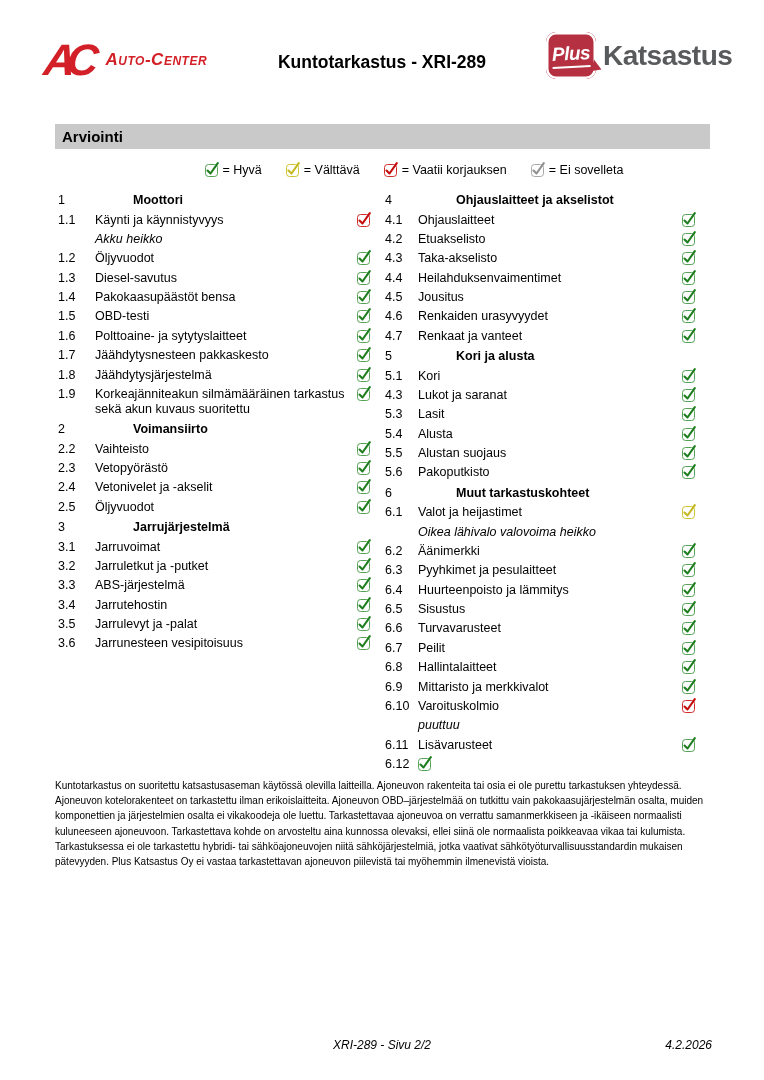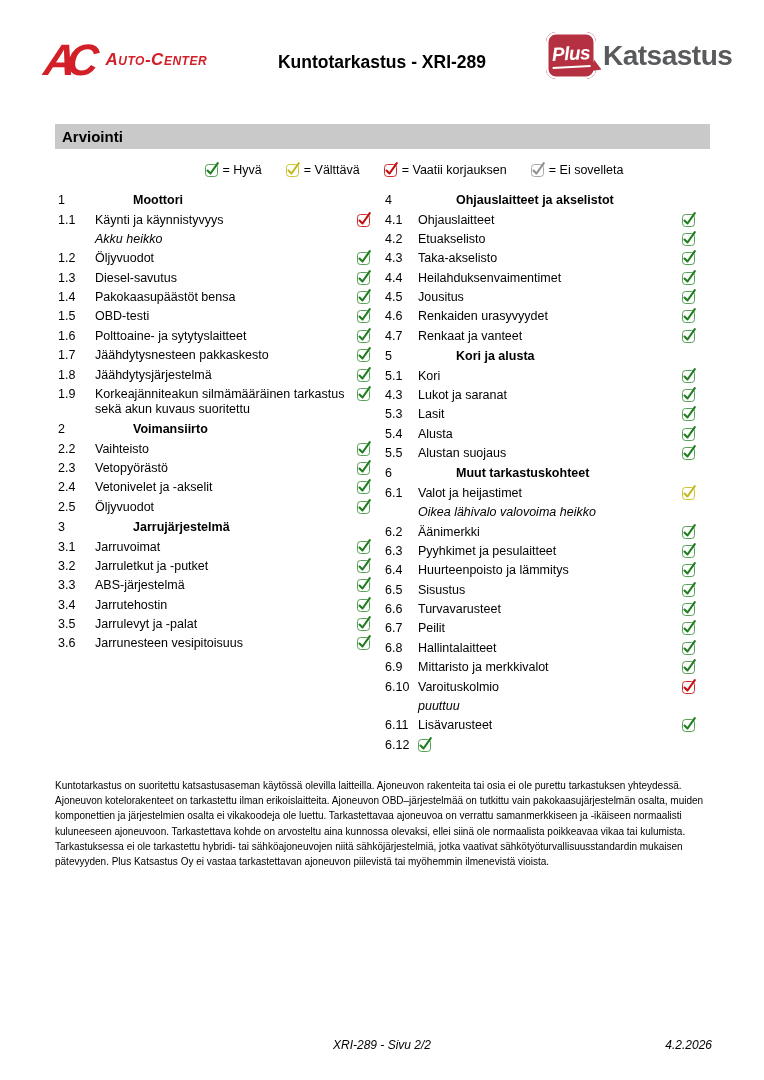--- a/index.html
+++ b/index.html
@@ -406,20 +406,29 @@
       </div>
       <div class="row item">
         <span class="num">5.5</span>
         <span class="label">Alustan suojaus</span>
         <span class="check" style="border-color: rgb(85, 161, 85);">
           <svg viewBox="0 0 15 15">
             <polyline points="3.5,8.5 6.5,11.5 13.8,1.2" fill="none" stroke="#1e7d1e" stroke-width="2.1" stroke-linecap="round" stroke-linejoin="round"></polyline>
           </svg>
         </span>
       </div>
+      <div class="row item">
+        <span class="num">5.6</span>
+        <span class="label">Pakoputkisto</span>
+        <span class="check" style="border-color: rgb(85, 161, 85);">
+          <svg viewBox="0 0 15 15">
+            <polyline points="3.5,8.5 6.5,11.5 13.8,1.2" fill="none" stroke="#1e7d1e" stroke-width="2.1" stroke-linecap="round" stroke-linejoin="round"></polyline>
+          </svg>
+        </span>
+      </div>
       <div class="row section">
         <span class="num">6</span>
         <span class="label">Muut tarkastuskohteet</span>
       </div>
       <div class="row item">
         <span class="num">6.1</span>
         <span class="label">Valot ja heijastimet</span>
         <span class="check" style="border-color: rgb(207, 196, 46);">
           <svg viewBox="0 0 15 15">
             <polyline points="3.5,8.5 6.5,11.5 13.8,1.2" fill="none" stroke="#c4b922" stroke-width="2.1" stroke-linecap="round" stroke-linejoin="round"></polyline>

